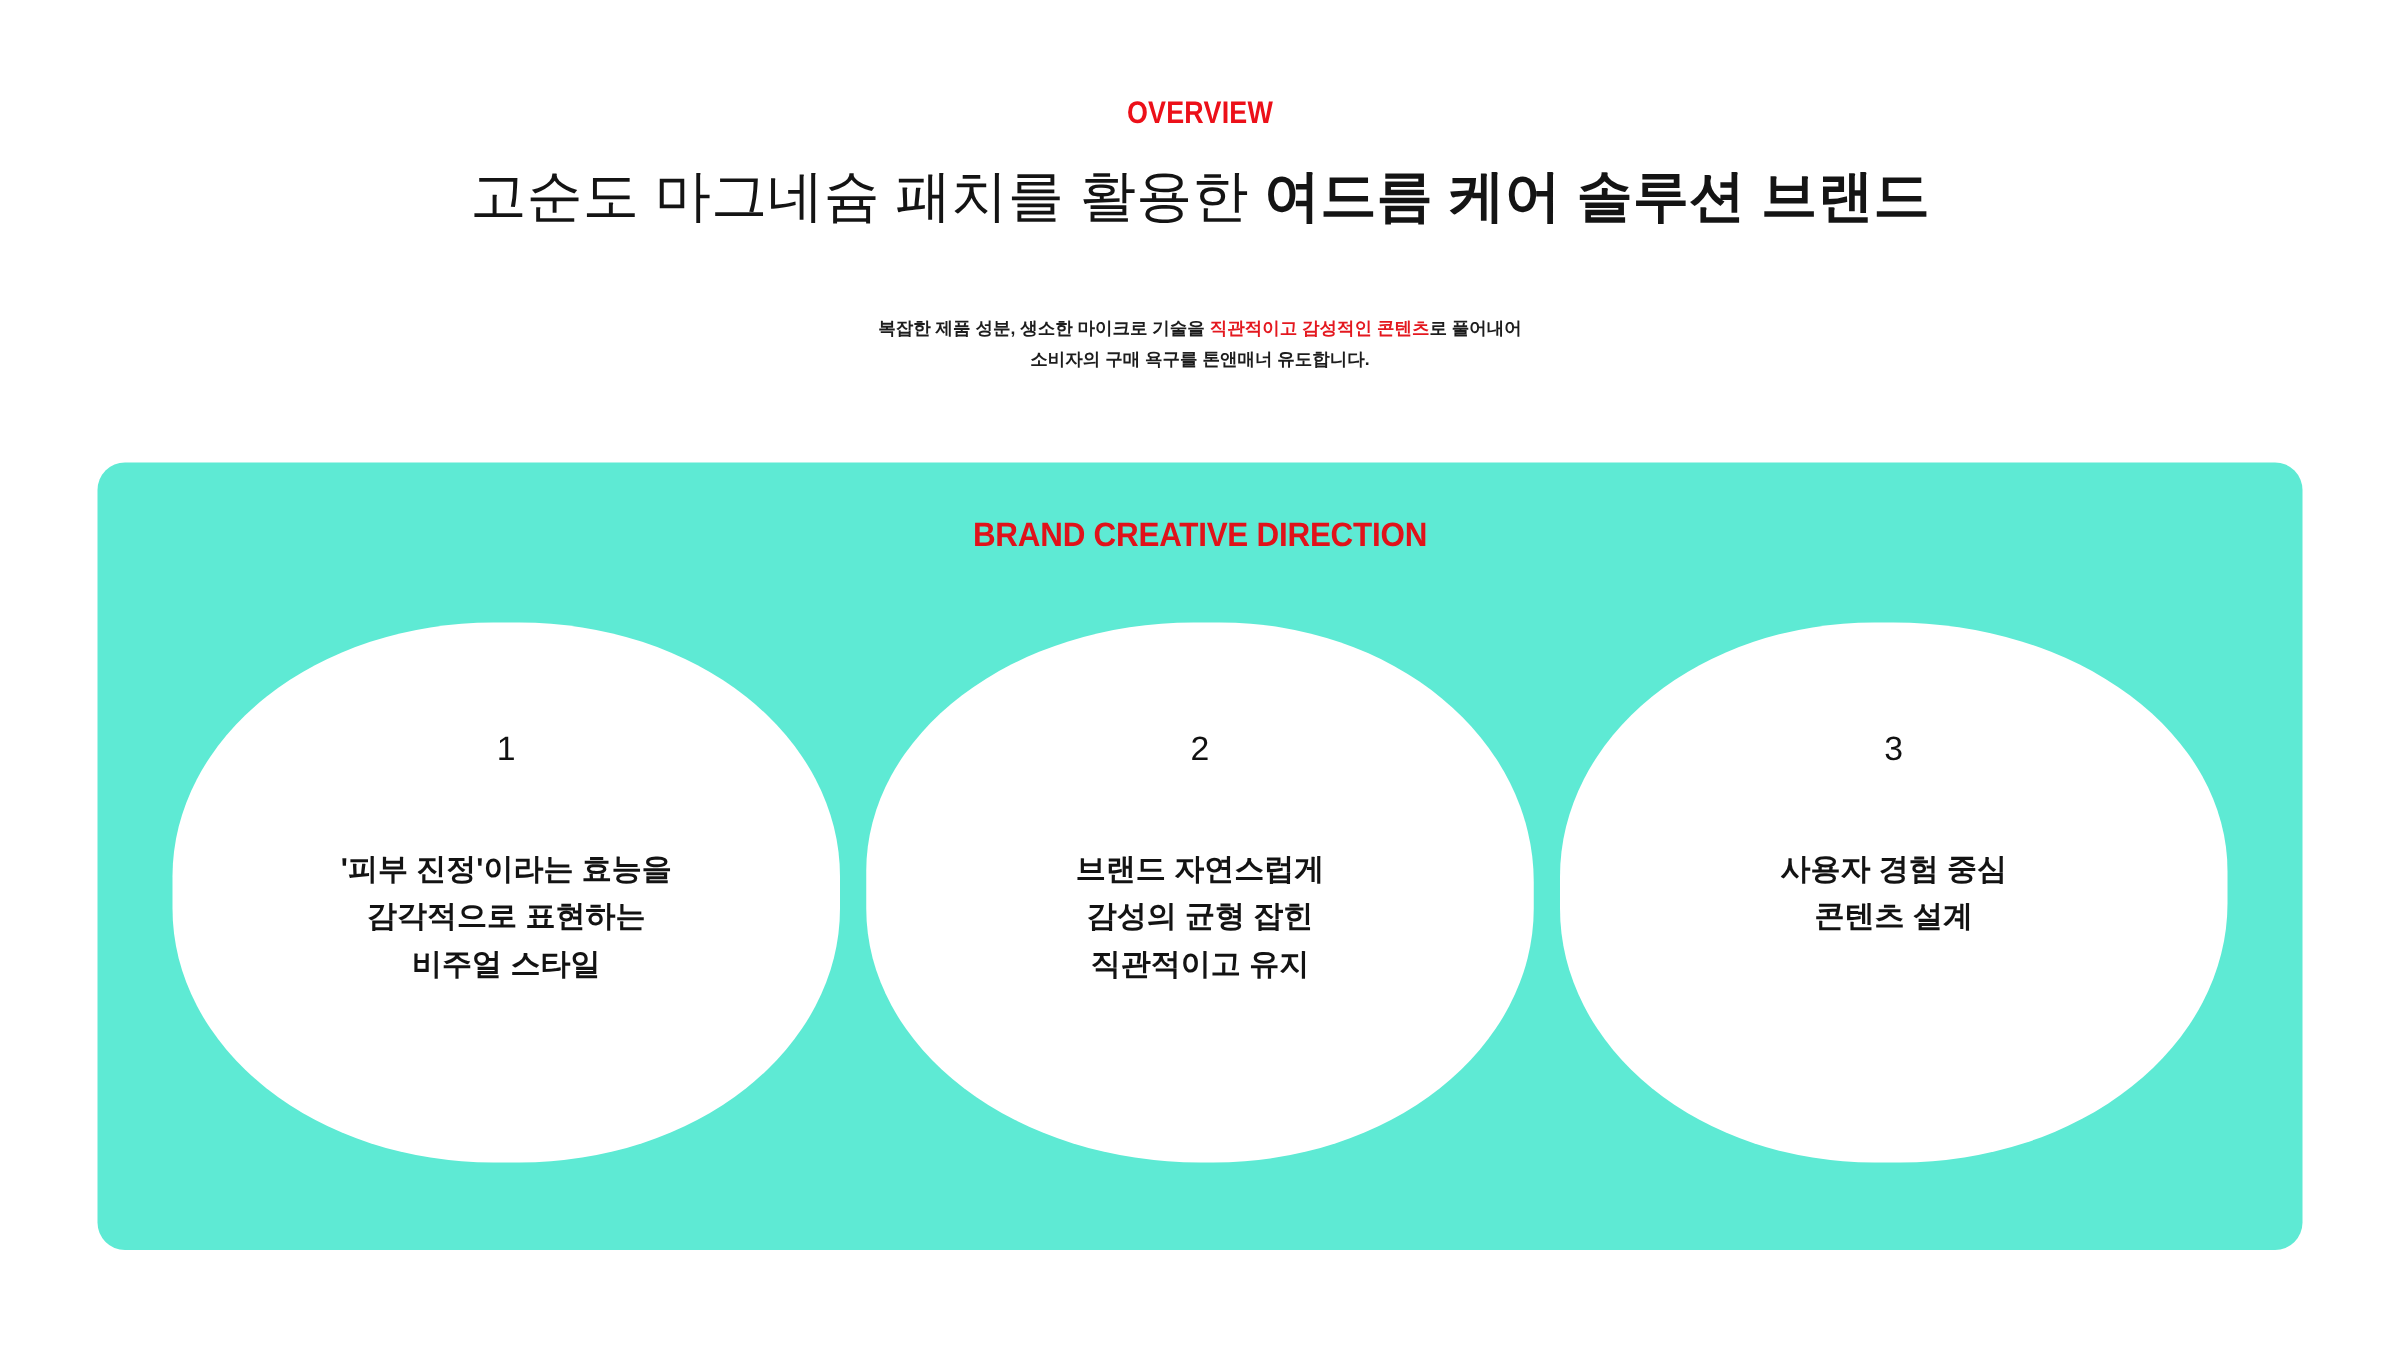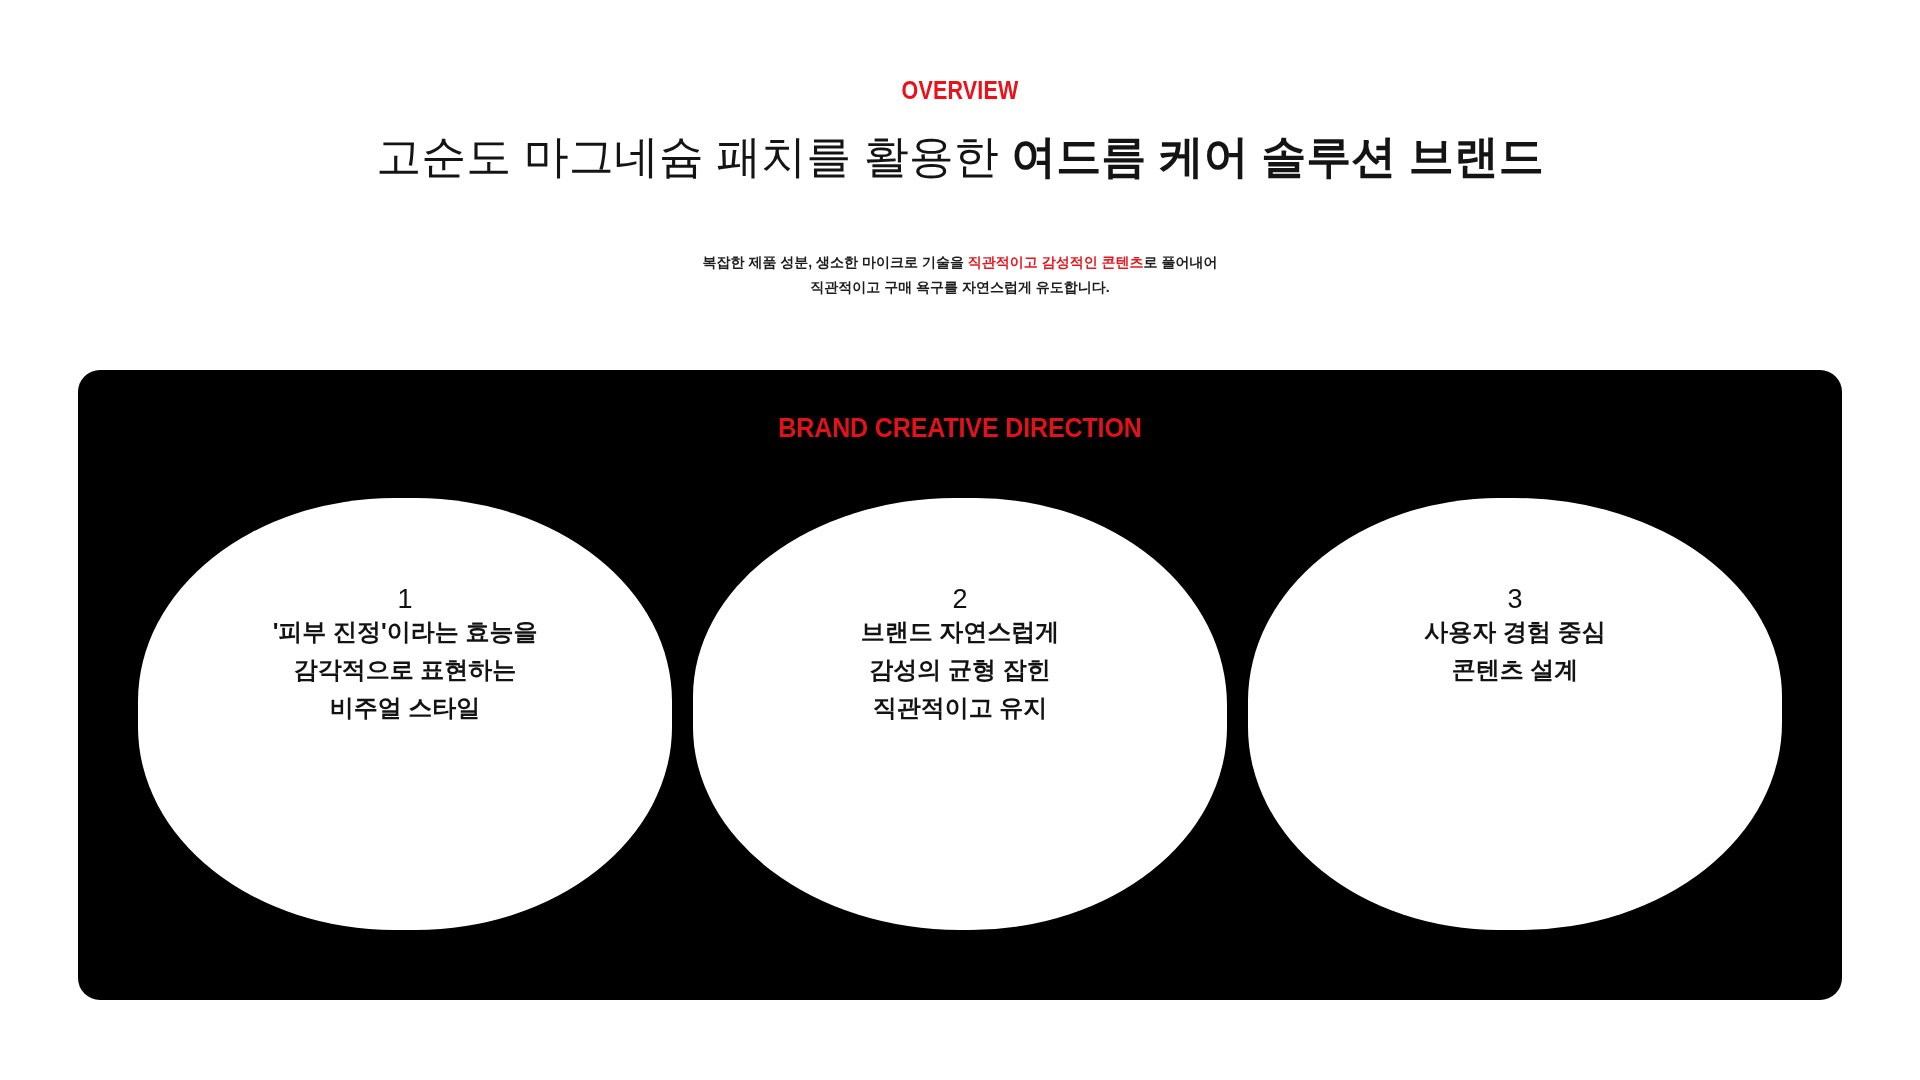--- a/index.html
+++ b/index.html
@@ -45,21 +45,21 @@
     font-weight:600;
   }
   .subcopy .accent { color:#e4181f; font-weight:800; }
   .subcopy .line { display:block; }
 
   
   .panel {
     position:absolute;
     left:78px; top:370px;
     width:1764px; height:630px;
-    background:#000000;
+    background:#5eead4;
     border-radius:22px;
   }
 
   .panel-title {
     position:absolute;
     top:43px; left:0; right:0;
     text-align:center;
     color:#e0121a;
     font-size:27px;
     font-weight:bold;
@@ -93,20 +93,21 @@
 
   .blob-num {
     margin-top:88px;
     font-size:27px;
     font-weight:500;
     color:#111111;
     line-height:1;
   }
 
   .blob-text {
+    margin-top:64px;
     text-align:center;
     font-size:24px;
     font-weight:700;
     line-height:1.58;
     color:#131313;
   }
   .blob-text .line { display:block; }
 </style>
 </head>
 <body>
@@ -116,21 +117,21 @@
   <div class="eyebrow">OVERVIEW</div>
 
   <div class="headline">
     <span class="light">고순도 마그네슘 패치를 활용한 </span><span class="heavy">여드름 케어 솔루션 브랜드</span>
   </div>
 
   <div class="subcopy">
     <span class="line">
       <span>복잡한 제품 성분, 생소한 마이크로 기술을 </span><span class="accent">직관적이고 감성적인 콘텐츠</span><span>로 풀어내어</span>
     </span>
-    <span class="line">직관적이고 구매 욕구를 자연스럽게 유도합니다.</span>
+    <span class="line">소비자의 구매 욕구를 톤앤매너 유도합니다.</span>
   </div>
 
   <div class="panel">
 
     <div class="panel-title">BRAND CREATIVE DIRECTION</div>
 
     <div class="blob-row">
 
       <div class="blob b1">
         <div class="blob-num">1</div>

